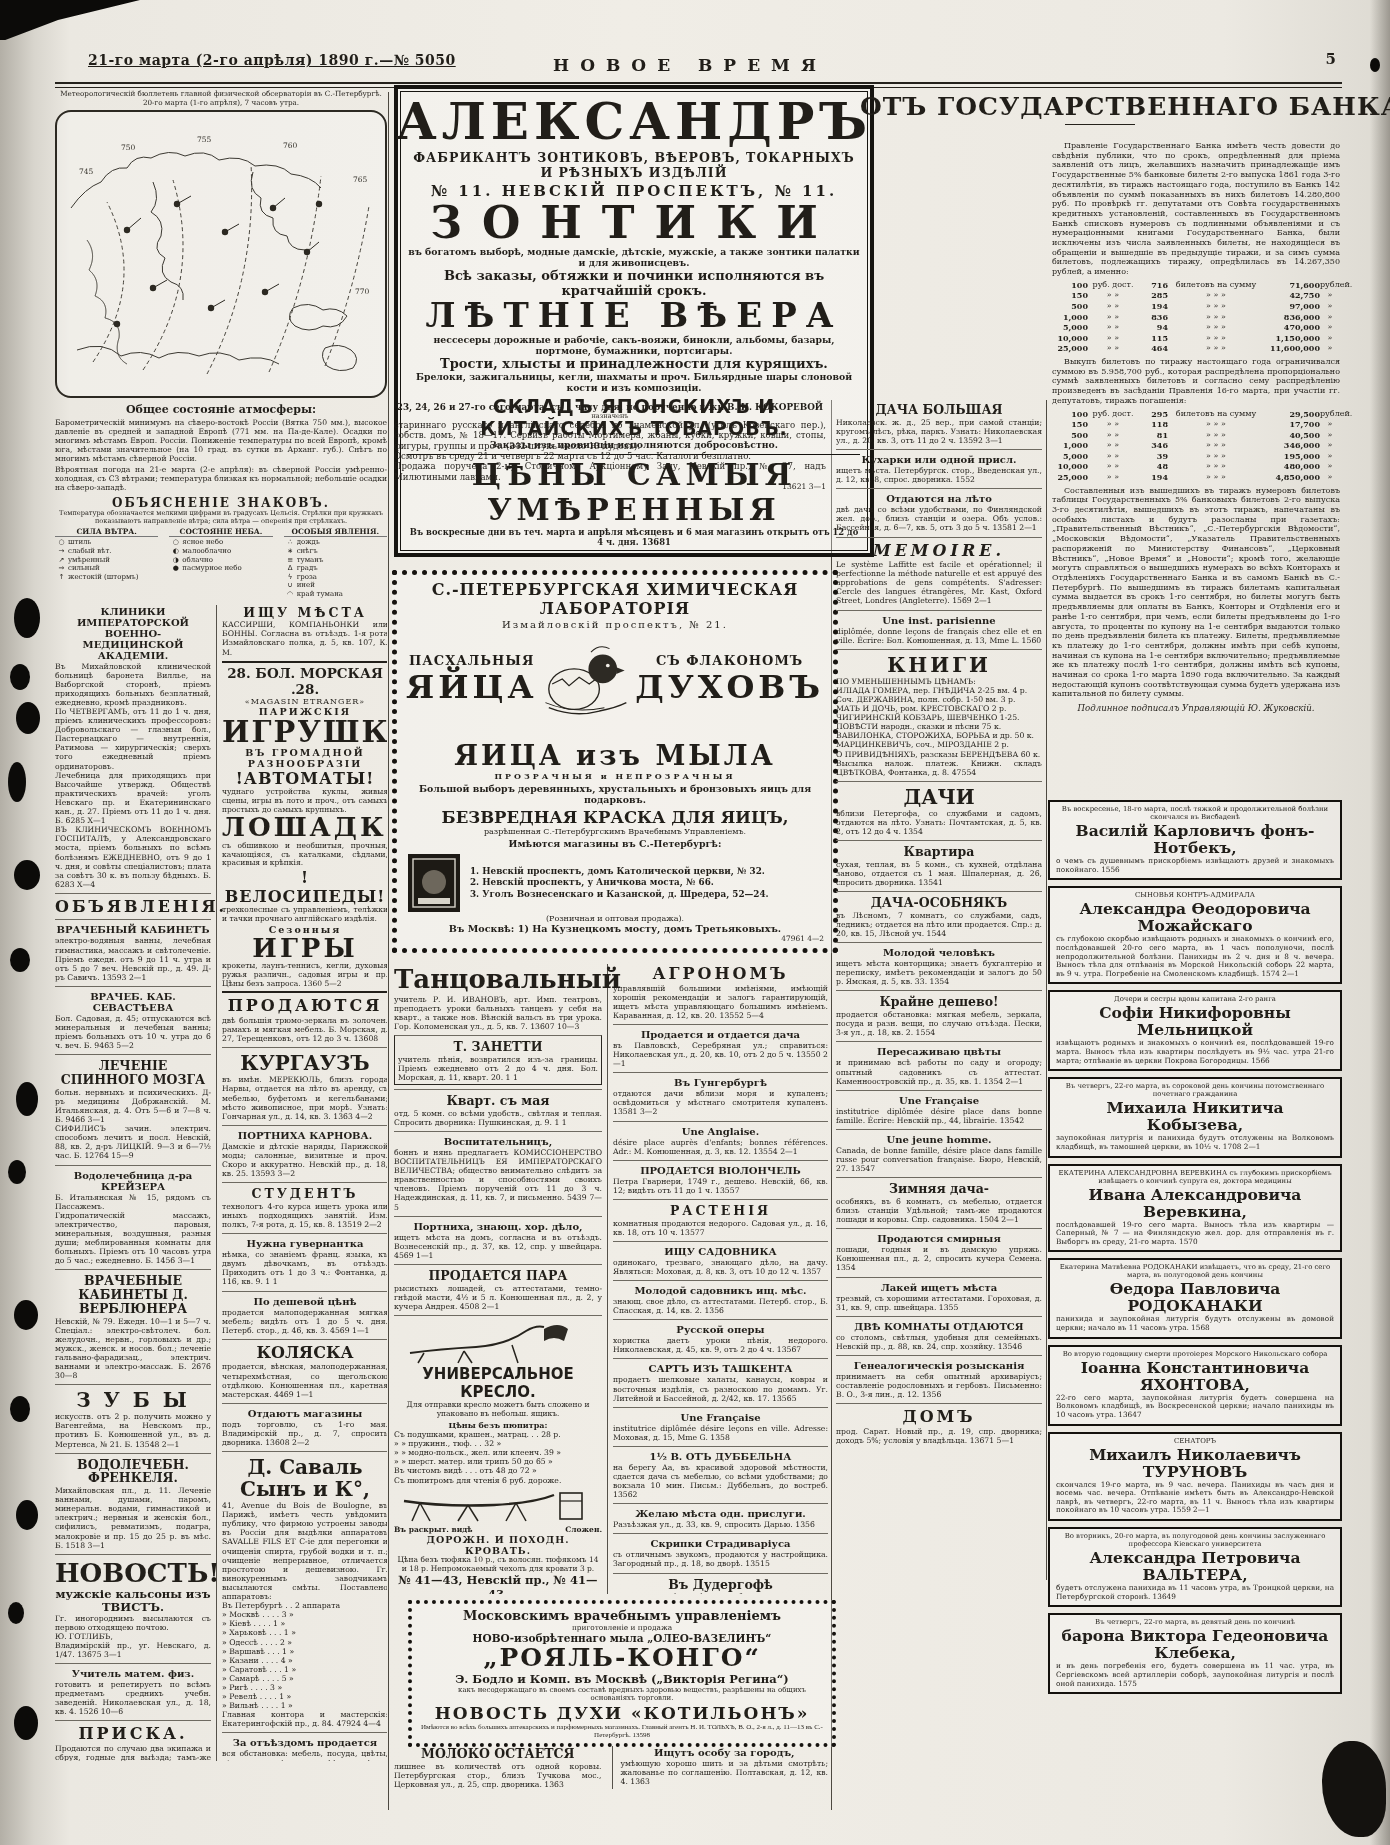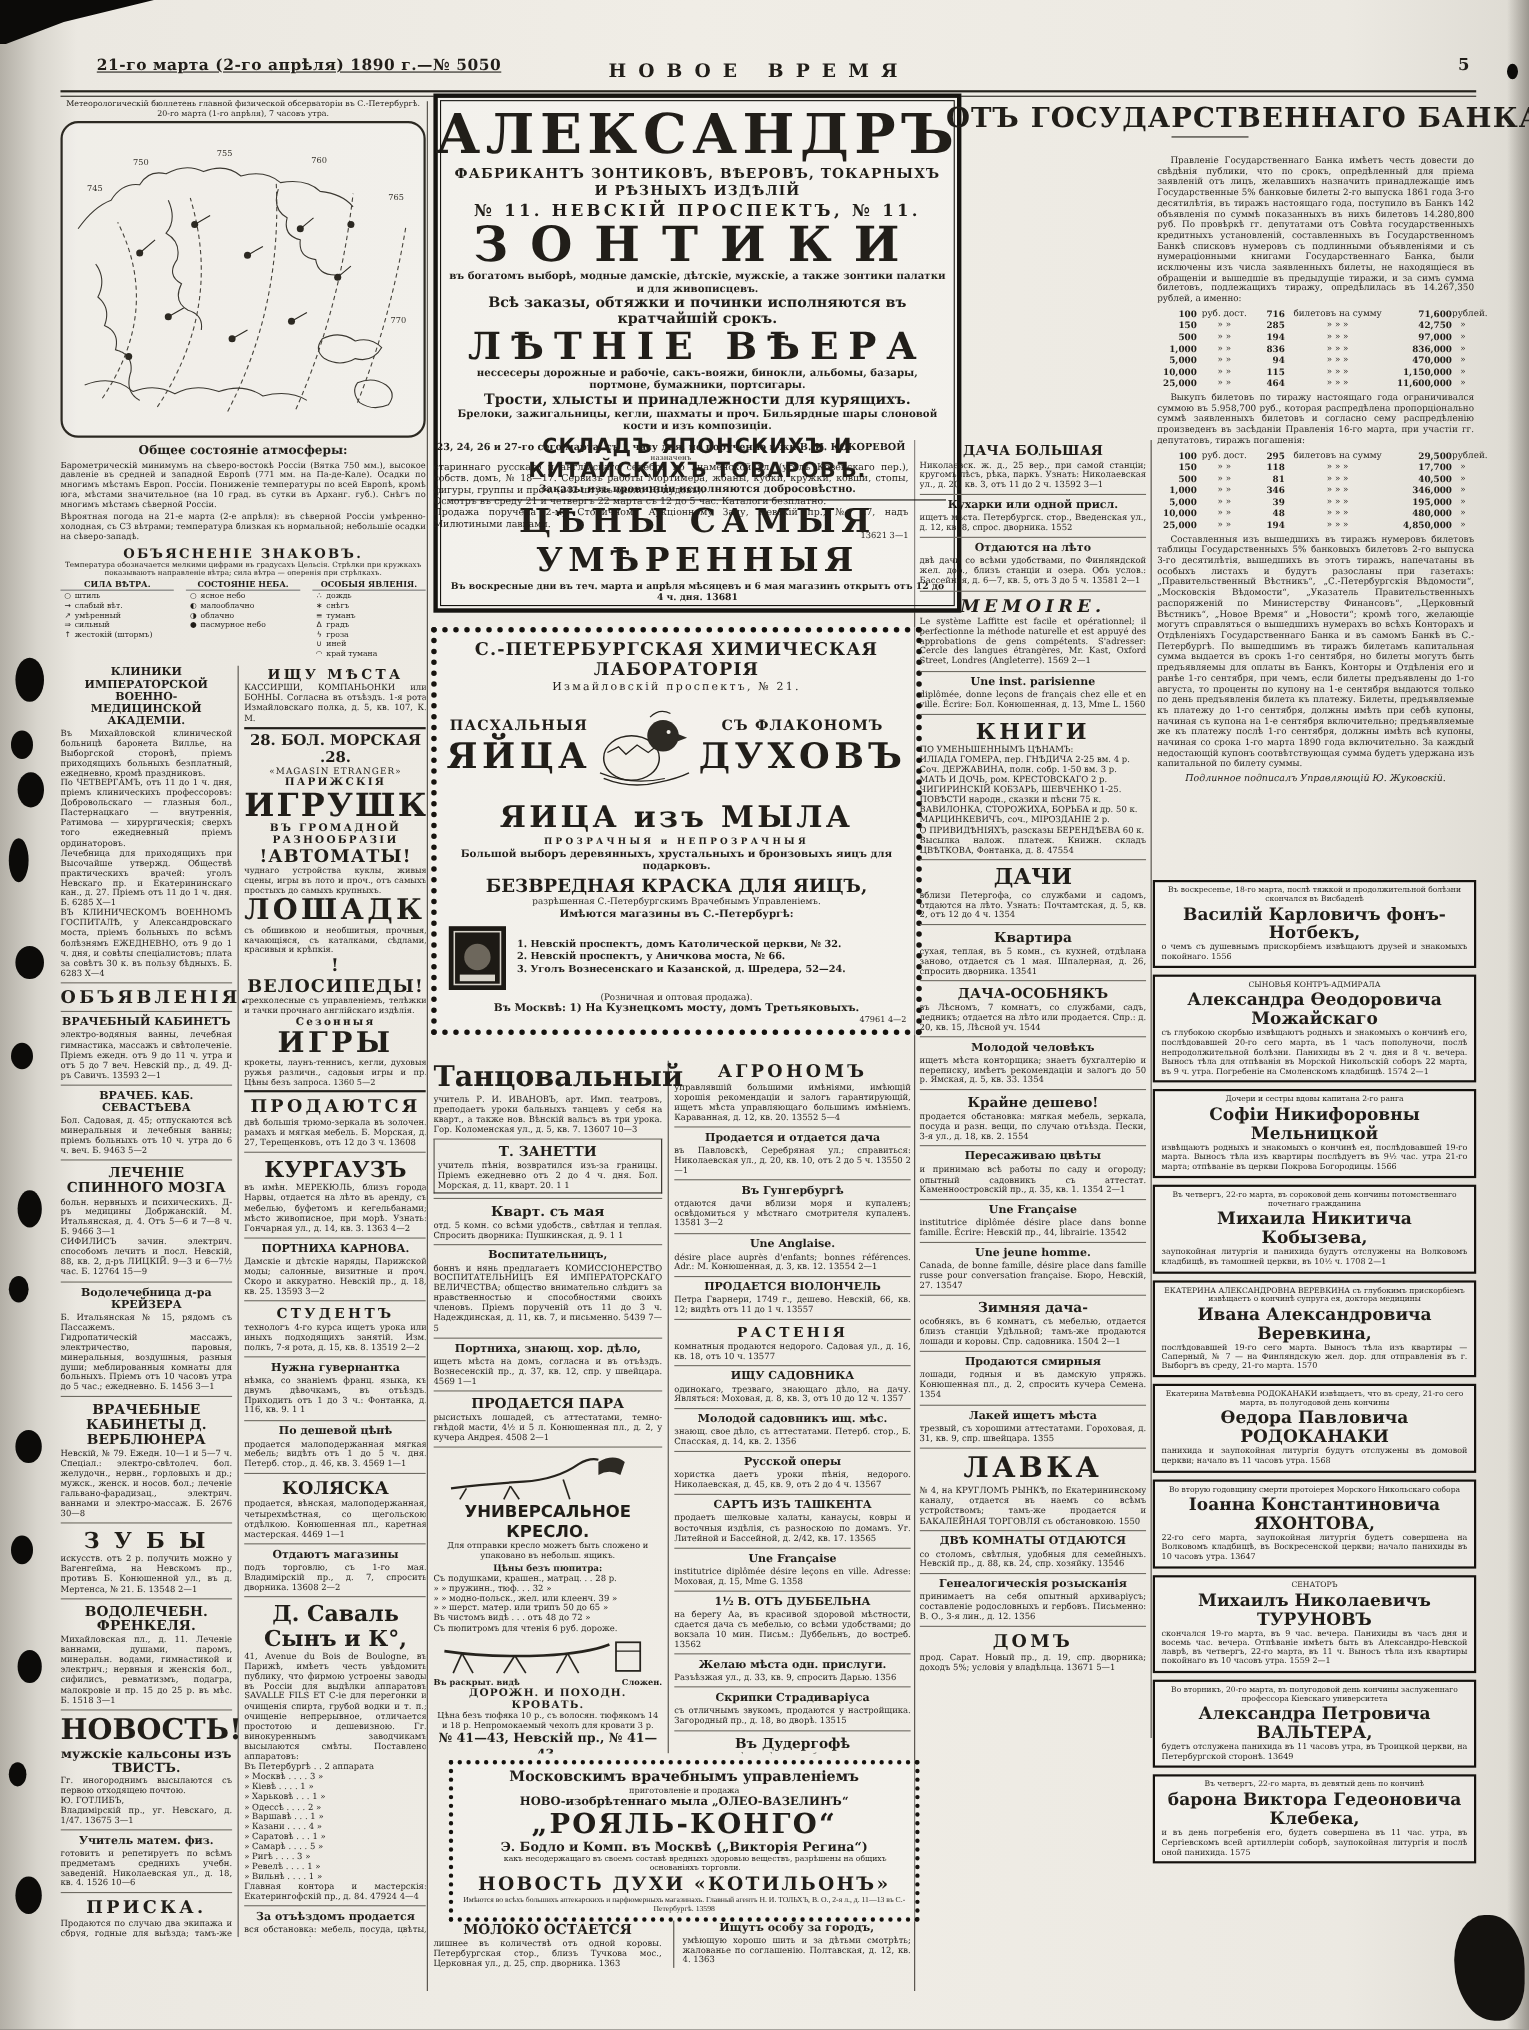--- a/index.html
+++ b/index.html
@@ -67,21 +67,21 @@
   .auc-b{font-size:8.6px;line-height:10.3px;text-align:justify;white-space:pre-line;}
   .auc-n{font-size:7.6px;text-align:right;}
   
   .chembox{border:5px dotted #16130f;padding:5px 9px;background:rgba(255,255,255,.25);}
   .ch-title{font-weight:bold;font-size:16px;text-align:center;letter-spacing:1px;}
   .ch-addr{font-size:10px;text-align:center;letter-spacing:2px;margin-top:1px;}
   .egg-row{display:flex;align-items:center;justify-content:space-between;margin-top:3px;}
   .egg-side{text-align:center;flex:1;}
   .egg-s1{font-weight:bold;font-size:13px;letter-spacing:1px;}
   .egg-s2{font-weight:bold;font-size:32px;letter-spacing:4px;}
-  .ch-soap{font-weight:bold;font-size:27px;text-align:center;letter-spacing:3px;margin-top:3px;}
+  .ch-soap{font-weight:bold;font-size:27px;text-align:center;letter-spacing:3px;margin-top:15px;}
   .ch-soap2{font-weight:bold;font-size:8px;text-align:center;letter-spacing:3px;}
   .ch-sel{font-weight:bold;font-size:9.4px;text-align:center;line-height:11px;margin-top:2px;}
   .ch-paint{font-weight:bold;font-size:16.5px;text-align:center;margin-top:3px;}
   .ch-paint2{font-size:8px;text-align:center;}
   .ch-row{display:flex;gap:8px;margin-top:3px;align-items:center;}
   .ch-stores{font-size:8.8px;font-weight:bold;line-height:11.4px;}
   .ch-stit{font-size:9.4px;font-weight:bold;text-align:center;margin-top:2px;}
   .ch-ret{font-size:8px;text-align:center;}
   .ch-mos{font-size:9.6px;font-weight:bold;text-align:center;}
   .ch-n{font-size:7.4px;text-align:right;}
@@ -779,24 +779,20 @@
       <div class="item">
         <div class="ih h-sm">Продаются смирныя</div>
         <div class="ib">лошади, годныя и въ дамскую упряжь. Конюшенная пл., д. 2, спросить кучера Семена. 1354</div>
       </div>
 
       <div class="item">
         <div class="ih h-sm">Лакей ищетъ мѣста</div>
         <div class="ib">трезвый, съ хорошими аттестатами. Гороховая, д. 31, кв. 9, спр. швейцара. 1355</div>
       </div>
 
-      <div class="item">
-        <div class="ih h-xxl sp">ЛАВКА</div>
-        <div class="ib">№ 4, на КРУГЛОМЪ РЫНКѢ, по Екатерининскому каналу, отдается въ наемъ со всѣмъ устройствомъ; тамъ-же продается и БАКАЛЕЙНАЯ ТОРГОВЛЯ съ обстановкою. 1550</div>
-      </div>
 
       <div class="item">
         <div class="ih h-sm">ДВѢ КОМНАТЫ ОТДАЮТСЯ</div>
         <div class="ib">со столомъ, свѣтлыя, удобныя для семейныхъ. Невскій пр., д. 88, кв. 24, спр. хозяйку. 13546</div>
       </div>
 
       <div class="item">
         <div class="ih h-sm">Генеалогическія розысканія</div>
         <div class="ib">принимаетъ на себя опытный архиваріусъ; составленіе родословныхъ и гербовъ. Письменно: В. О., 3-я лин., д. 12. 1356</div>
       </div>

